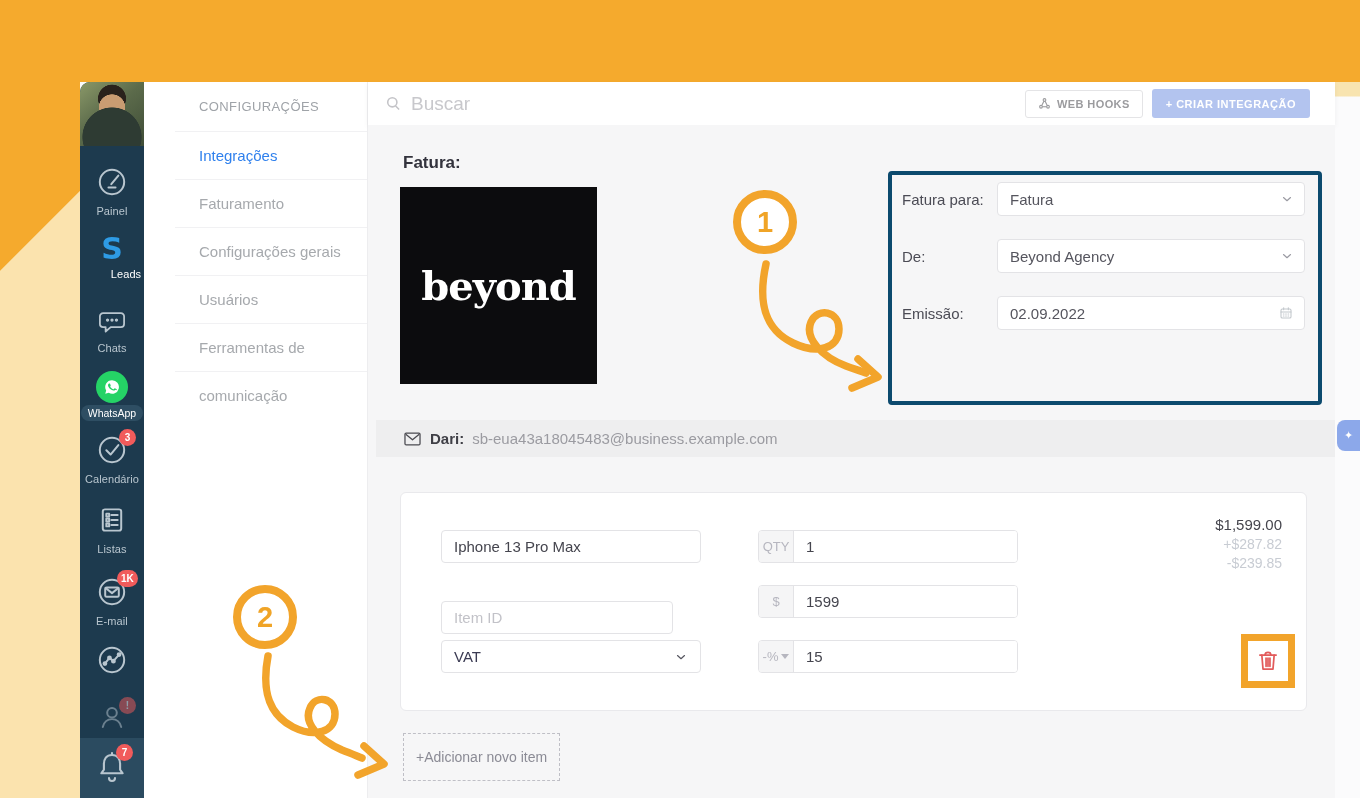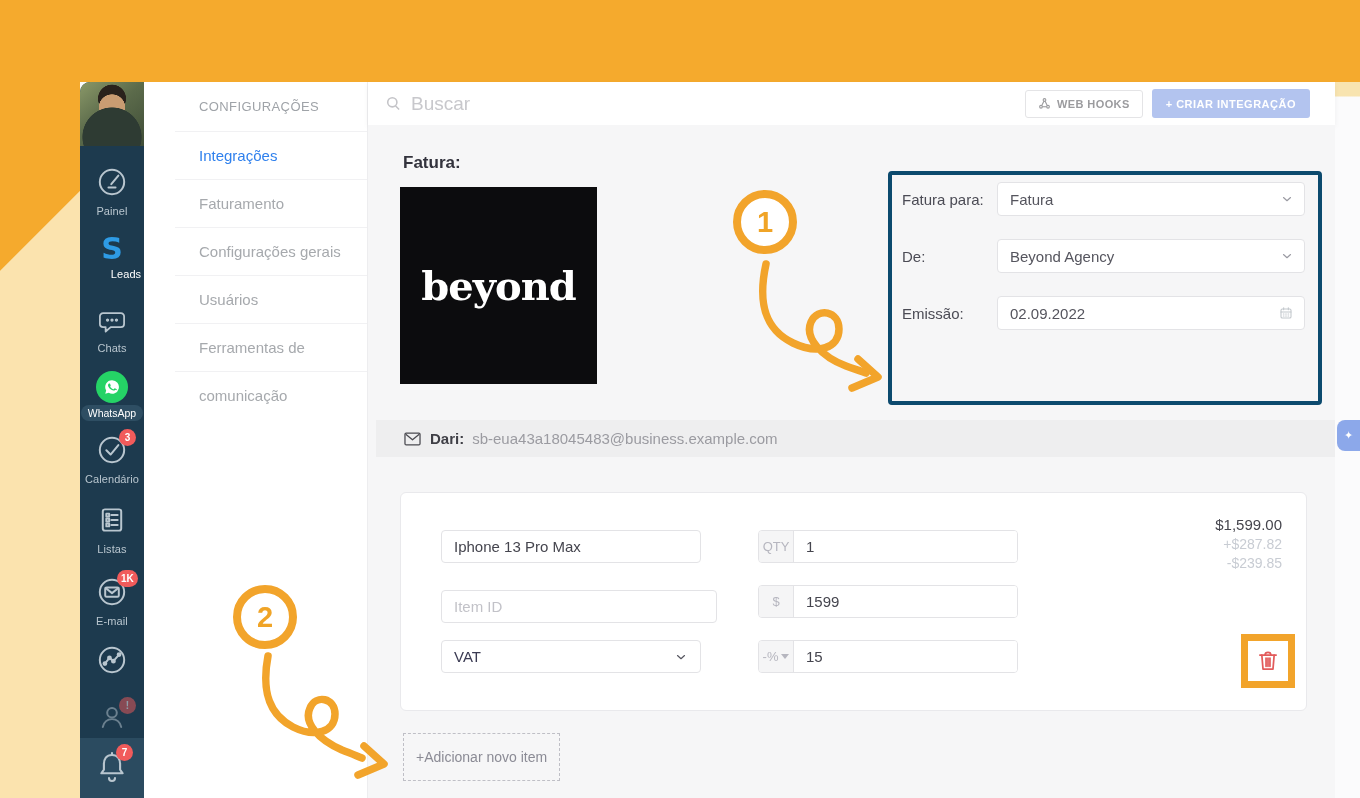--- a/index.html
+++ b/index.html
@@ -79,21 +79,21 @@
   .side-tab { position:absolute; left:1337px; top:420px; width:23px; height:31px; background:#8CA8EA;
               border-radius:8px 0 0 8px; color:#fff; font-size:11px; display:flex; align-items:center;
               justify-content:center; cursor:pointer; }
 
   .card { position:absolute; left:32px; top:367px; width:907px; height:219px; background:#fff;
           border:1px solid #E9E9EC; border-radius:6px; }
   .inp { position:absolute; height:33px; background:#fff; border:1px solid #E3E3E6; border-radius:4px;
          font-size:15px; color:#45454E; font-family:inherit; padding:0 12px; outline:none; }
   .inp::placeholder { color:#C2C2C8; }
   .inp.name { left:40px; top:37px; width:260px; }
-  .inp.iid { left:40px; top:97px; width:276px; }
+  .inp.iid { left:40px; top:108px; width:232px; }
   .sel { position:absolute; left:40px; top:147px; width:260px; height:33px; background:#fff; border:1px solid #E3E3E6;
          border-radius:4px; display:flex; align-items:center; padding:0 12px; font-size:15px; color:#3A3A52; cursor:pointer; }
   .sel .chev { margin-left:auto; display:flex; }
   .grp { position:absolute; left:320px; width:260px; height:33px; border:1px solid #E3E3E6; border-radius:4px;
          background:#fff; display:flex; overflow:hidden;margin-left:37px; }
   .grp .pre { width:46px; background:#F5F5F6; border-right:1px solid #E3E3E6; color:#B6B6BF; font-size:13px;
               display:flex; align-items:center; justify-content:center; gap:3px; }
   .grp input { border:none; outline:none; flex:1; font-size:15px; color:#45454E; padding:0 12px; font-family:inherit; }
   .tri { width:0; height:0; border-left:4px solid transparent; border-right:4px solid transparent; border-top:5px solid #B6B6BF; }
   .totals { position:absolute; right:24px; top:22px; text-align:right; }

